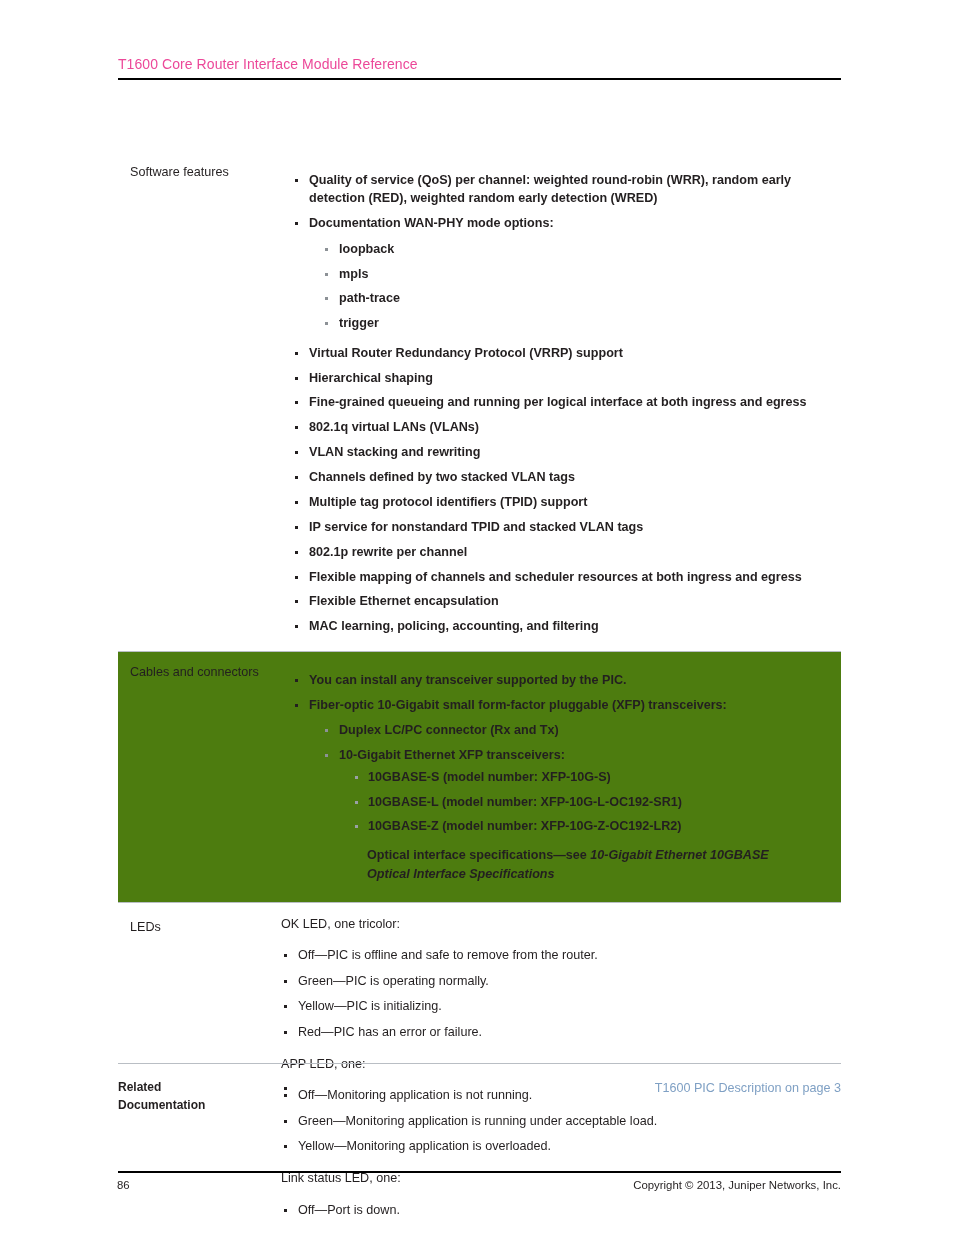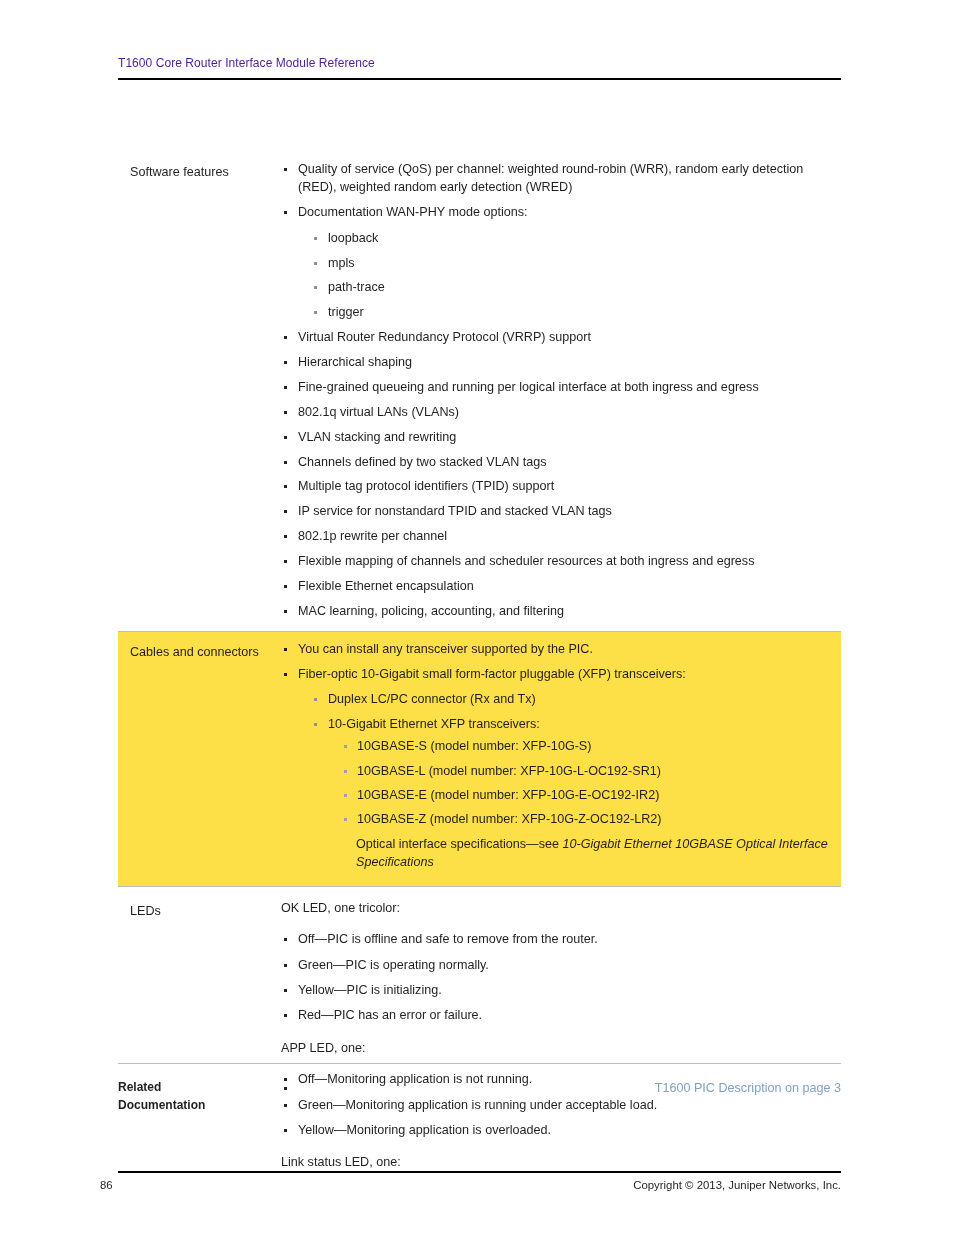--- a/index.html
+++ b/index.html
@@ -22,23 +22,23 @@
     height: 1235px;
     overflow: hidden;
   }
 
   
   .runhead {
     position: absolute;
     left: 118px;
     top: 56px;
     width: 723px;
-    font-size: 12px;
+    font-size: 14px;
     letter-spacing: .005em;
-    color: #4c1d95;
+    color: #ec4899;
   }
   .runhead-rule {
     position: absolute;
     left: 118px;
     top: 78px;
     width: 723px;
     height: 2px;
     background: #000000;
   }
 
@@ -48,21 +48,21 @@
     left: 118px;
     top: 160px;
     width: 723px;
   }
   .spec-row {
     display: flex;
     align-items: flex-start;
     position: relative;
   }
   .spec-row.shaded {
-    background: #fde047;
+    background: #4d7c0f;
     border-top: 1px solid #b9bec4;
     border-bottom: 1px solid #b9bec4;
   }
   .row-label {
     width: 152px;
     flex: 0 0 152px;
     font-size: 12.6px;
     line-height: 1.45;
     color: #231f20;
     padding-top: 3px;
@@ -75,22 +75,23 @@
     padding-right: 8px;
     box-sizing: border-box;
   }
   .spec-row.shaded .row-label { padding-top: 11px; }
   .spec-row.shaded .row-body  { padding-top: 8px; padding-bottom: 8px; }
   .spec-row.plain .row-body   { padding-bottom: 4px; }
 
   
   ul.lv1, ul.lv2, ul.lv3 {
     list-style: none;
-    margin: 0;
+    margin: 11px;
     padding: 0;
+    font-weight: bold;
   }
   ul.lv1 > li, ul.lv2 > li, ul.lv3 > li {
     position: relative;
     font-size: 12.6px;
     line-height: 1.46;
     color: #231f20;
   }
   ul.lv1 > li {
     padding-left: 17px;
     margin-bottom: 6.5px;
@@ -235,21 +236,21 @@
   .foot-rule {
     position: absolute;
     left: 118px;
     top: 1171px;
     width: 723px;
     height: 2px;
     background: #000000;
   }
   .foot-left {
     position: absolute;
-    left: 100px;
+    left: 117px;
     top: 1179px;
     font-size: 11.4px;
     color: #231f20;
   }
   .foot-right {
     position: absolute;
     right: 113px;
     top: 1179px;
     font-size: 11.4px;
     color: #231f20;
@@ -303,21 +304,20 @@
           <li>You can install any transceiver supported by the PIC.</li>
           <li class="tight">
             <span>Fiber-optic 10-Gigabit small form-factor pluggable (XFP) transceivers:</span>
             <ul class="lv2">
               <li>Duplex LC/PC connector (Rx and Tx)</li>
               <li class="tight">
                 <span>10-Gigabit Ethernet XFP transceivers:</span>
                 <ul class="lv3">
                   <li>10GBASE-S (model number: XFP-10G-S)</li>
                   <li>10GBASE-L (model number: XFP-10G-L-OC192-SR1)</li>
-                  <li>10GBASE-E (model number: XFP-10G-E-OC192-IR2)</li>
                   <li>10GBASE-Z (model number: XFP-10G-Z-OC192-LR2)</li>
                 </ul>
                 <div class="note-para"><span>Optical interface specifications—see </span><i>10-Gigabit Ethernet 10GBASE Optical Interface Specifications</i></div>
               </li>
             </ul>
           </li>
         </ul>
       </div>
     </div>
 
@@ -335,20 +335,21 @@
 
         <p class="lead-para mt">APP LED, one:</p>
         <ul class="led-list">
           <li>Off—Monitoring application is not running.</li>
           <li>Green—Monitoring application is running under acceptable load.</li>
           <li>Yellow—Monitoring application is overloaded.</li>
         </ul>
 
         <p class="lead-para mt">Link status LED, one:</p>
         <ul class="led-list">
+          <li>Off—Port is down.</li>
         </ul>
 
       </div>
     </div>
 
   </div>
 
   <div class="reldoc-rule"></div>
   <div class="reldoc">
     <div class="reldoc-label">

